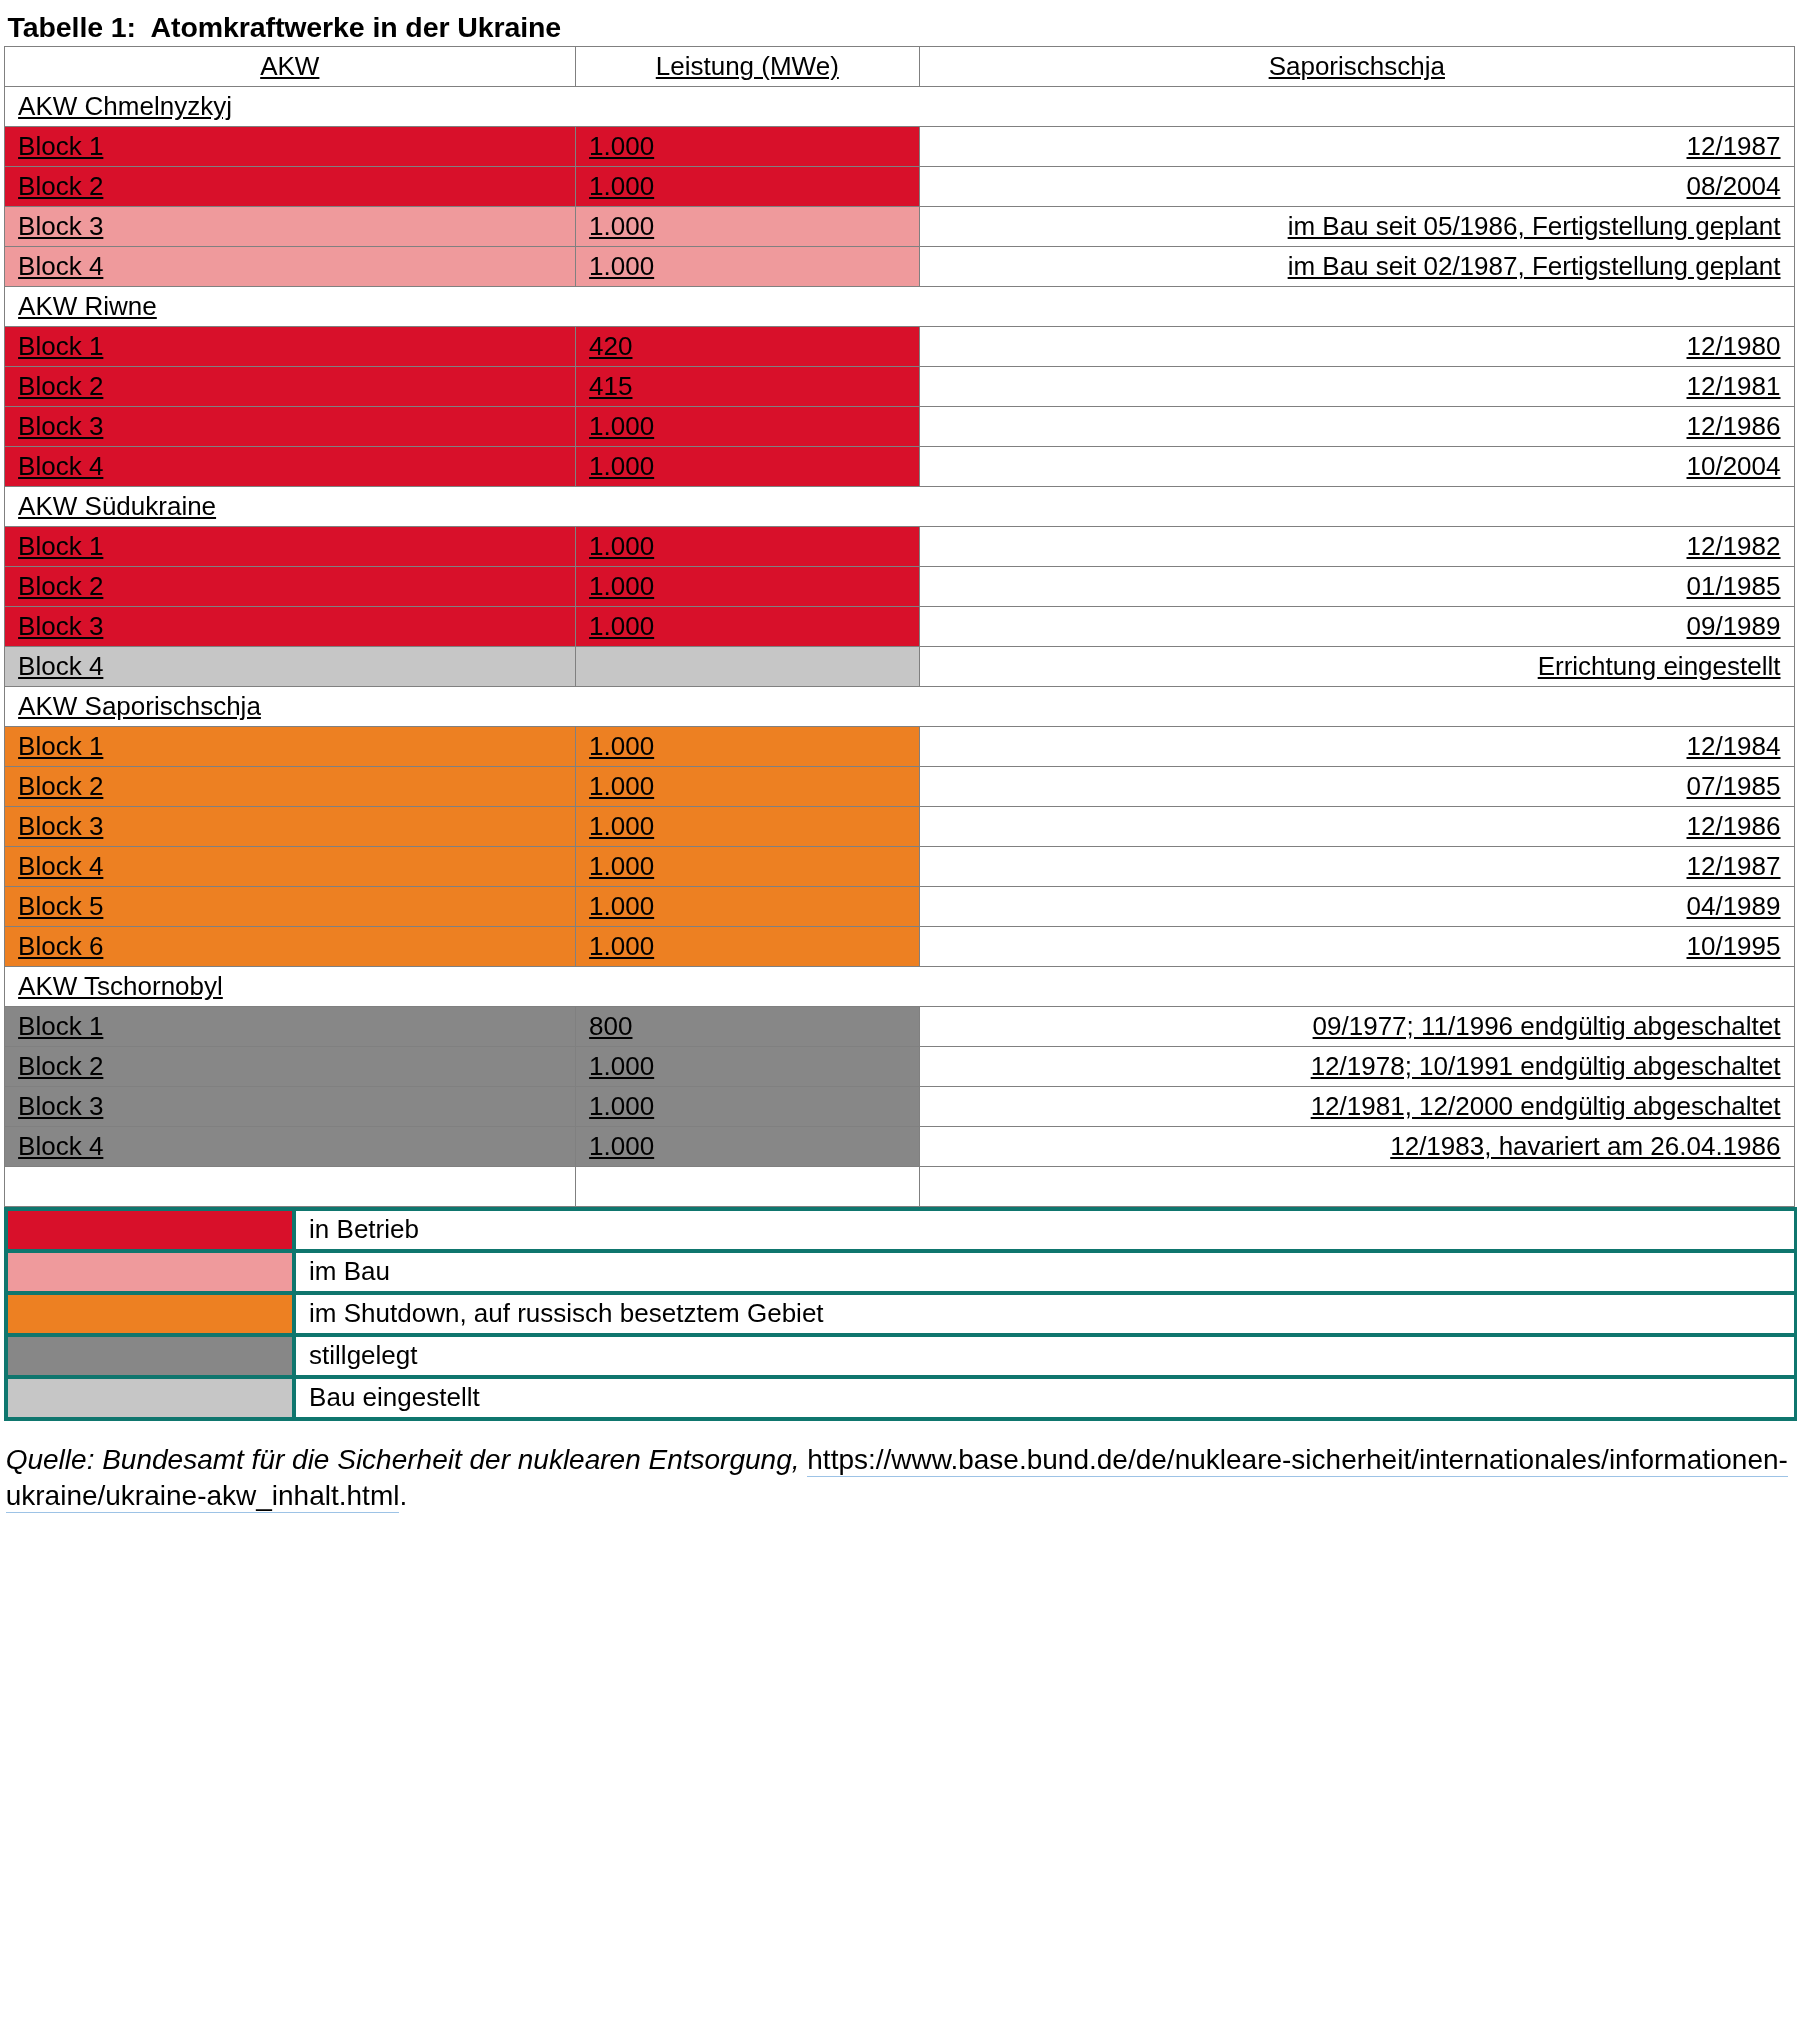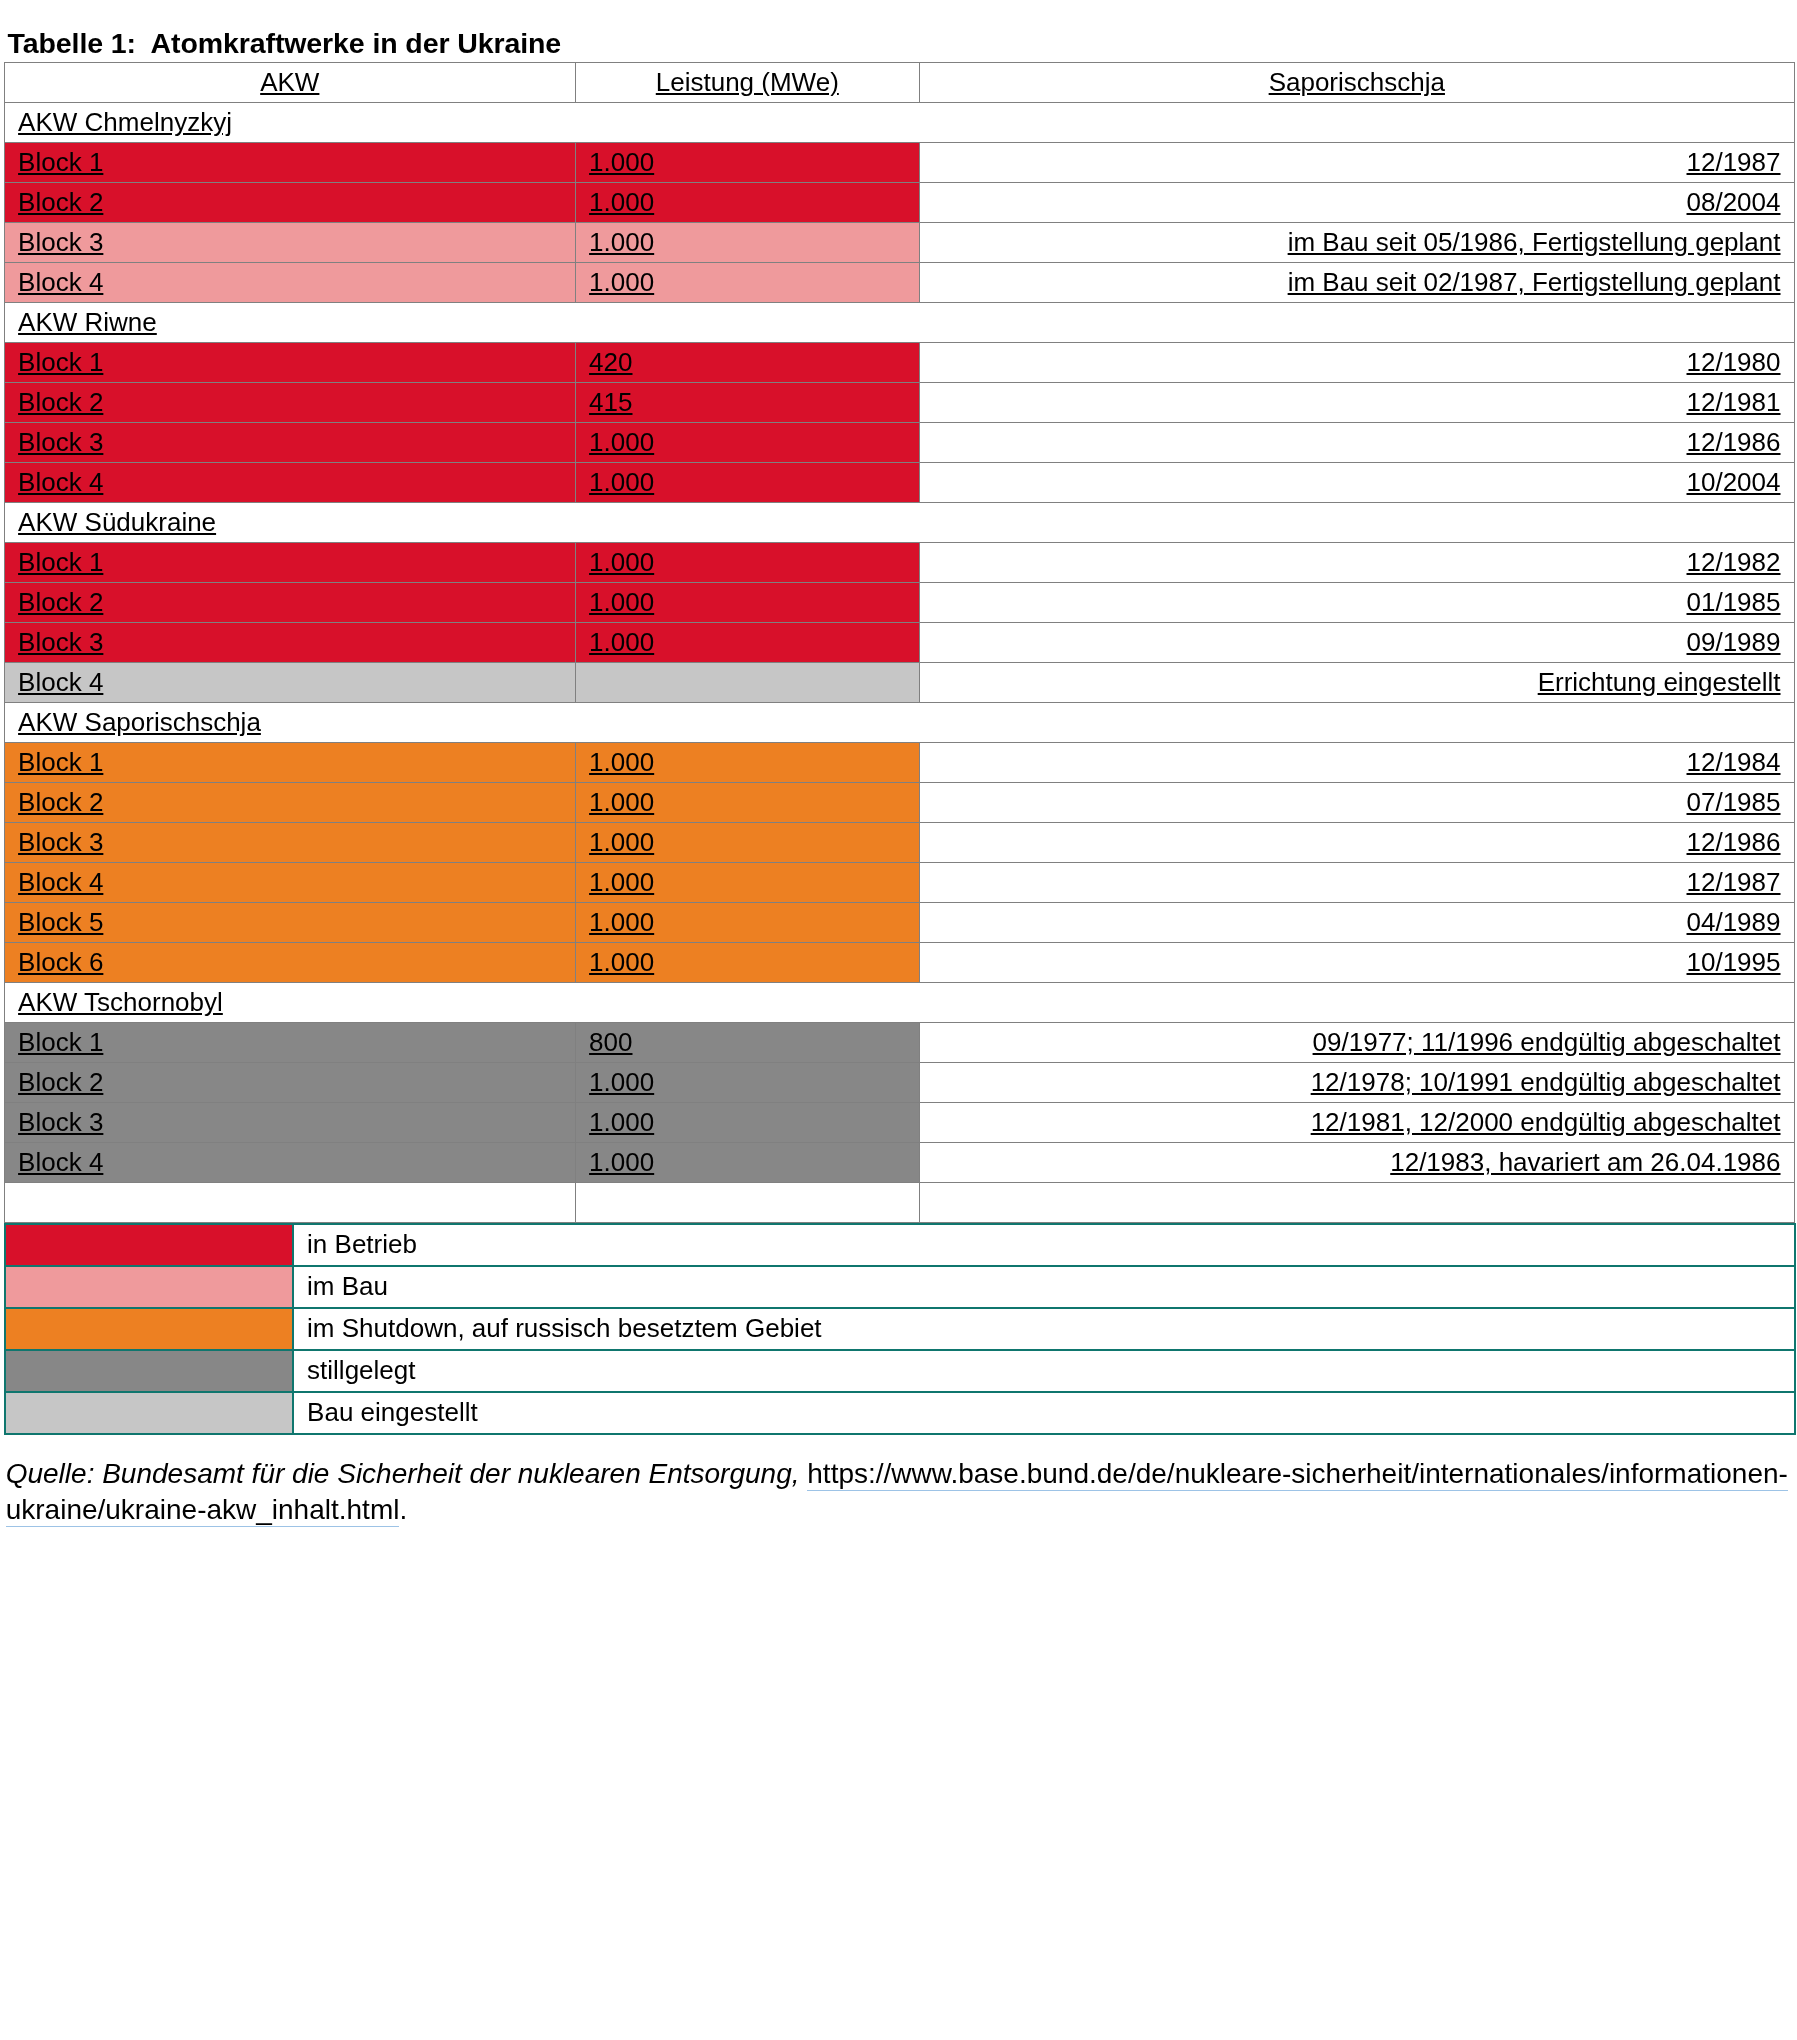--- a/index.html
+++ b/index.html
@@ -25,21 +25,20 @@
   
   .caption {
     display: flex;
     align-items: flex-end;
     height: 44px;
     padding: 0 0 1.9px 7.6px;
     font-size: 28.5px;
     font-weight: bold;
     letter-spacing: -0.1px;
     white-space: nowrap;
-    margin-top: 16px;
   }
   .caption .cap-label { width: 143px; flex: 0 0 143px; }
   .caption .cap-title { }
 
   
   table.akw {
     border-collapse: collapse;
     table-layout: fixed;
     width: 1790px;
     margin-left: 3.8px;
@@ -84,21 +83,21 @@
     border-collapse: collapse;
     table-layout: fixed;
     width: 1790px;
     margin-left: 3.8px;
     margin-top: 0;
     font-size: 26px;
   }
   table.legend col.l1 { width: 288px; }
   table.legend col.l2 { width: 1502px; }
   table.legend td {
-    border: 2px solid #0f766e;
+    border: 4px solid #0f766e;
     height: 42px;
     padding: 0 13.3px;
     vertical-align: middle;
     box-sizing: border-box;
     background: #ffffff;
   }
   table.legend td.swatch { padding: 0; }
 
   
   .source {

